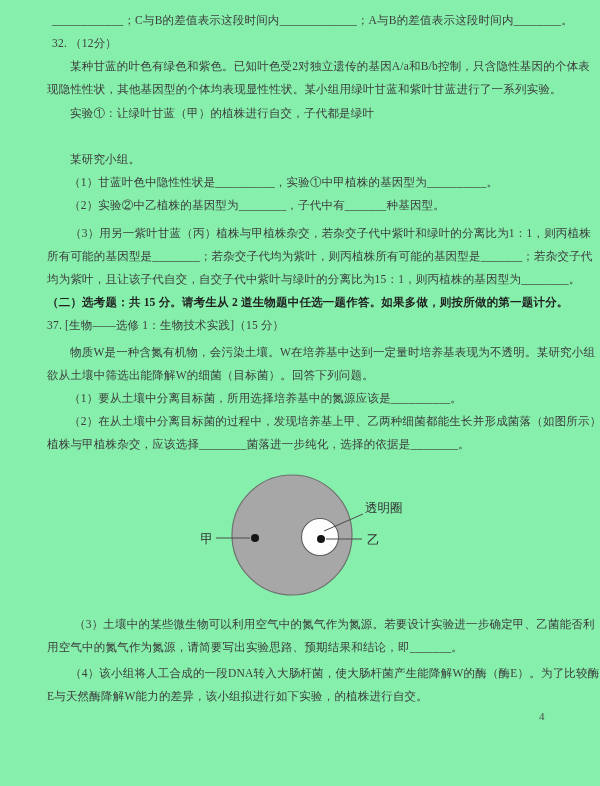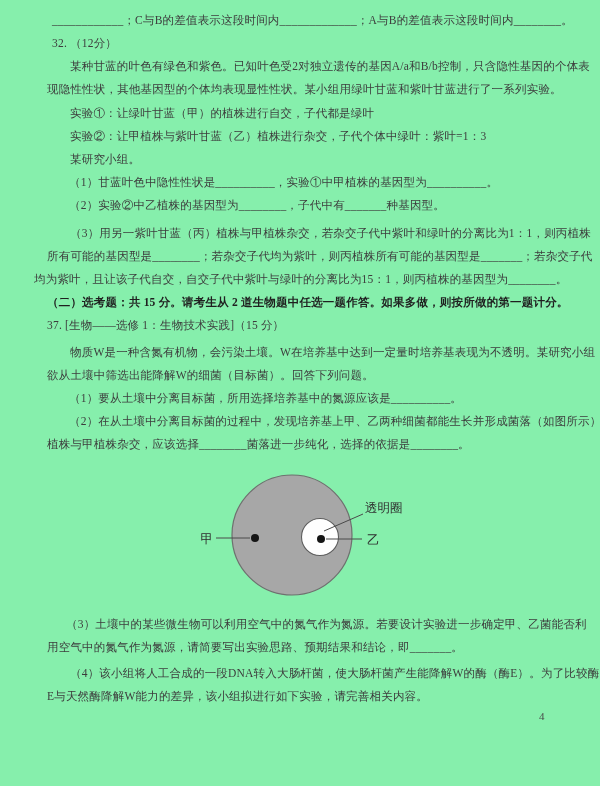--- a/index.html
+++ b/index.html
@@ -44,27 +44,26 @@
 <body>
 
 <div class="page">
 
   <div class="line" style="left:52px; top:14px;">____________；C与B的差值表示这段时间内_____________；A与B的差值表示这段时间内________。</div>
 
   <div class="line" style="left:52px; top:37px;">32. （12分）</div>
   <div class="line" style="left:70px; top:60px;text-align:right;">某种甘蓝的叶色有绿色和紫色。已知叶色受2对独立遗传的基因A/a和B/b控制，只含隐性基因的个体表</div>
   <div class="line" style="left:70px; top:107px;">实验①：让绿叶甘蓝（甲）的植株进行自交，子代都是绿叶</div>
   <div class="line" style="left:47px; top:83px;">现隐性性状，其他基因型的个体均表现显性性状。某小组用绿叶甘蓝和紫叶甘蓝进行了一系列实验。</div>
-  <div class="line" style="left:70px; top:130px;">实验②：让甲植株与紫叶甘蓝（乙）植株进行杂交，子代个体中绿叶：紫叶=1：3</div>
   <div class="line" style="left:70px; top:153px;">某研究小组。</div>
   <div class="line" style="left:69px; top:176px;">（1）甘蓝叶色中隐性性状是__________，实验①中甲植株的基因型为__________。</div>
   <div class="line" style="left:69px; top:199px;text-align:center;">（2）实验②中乙植株的基因型为________，子代中有_______种基因型。</div>
   <div class="line" style="left:70px; top:227px;">（3）用另一紫叶甘蓝（丙）植株与甲植株杂交，若杂交子代中紫叶和绿叶的分离比为1：1，则丙植株</div>
   <div class="line" style="left:47px; top:250px;">所有可能的基因型是________；若杂交子代均为紫叶，则丙植株所有可能的基因型是_______；若杂交子代</div>
-  <div class="line" style="left:34px; top:273px;">均为紫叶，且让该子代自交，自交子代中紫叶与绿叶的分离比为15：1，则丙植株的基因型为________。</div>
+  <div class="line" style="left:47px; top:273px;">均为紫叶，且让该子代自交，自交子代中紫叶与绿叶的分离比为15：1，则丙植株的基因型为________。</div>
 
   <div class="line bold" style="left:47px; top:296px;">（二）选考题：共 15 分。请考生从 2 道生物题中任选一题作答。如果多做，则按所做的第一题计分。</div>
 
   <div class="line" style="left:47px; top:319px;">37. [生物——选修 1：生物技术实践]（15 分）</div>
   <div class="line" style="left:70px; top:346px;">物质W是一种含氮有机物，会污染土壤。W在培养基中达到一定量时培养基表现为不透明。某研究小组</div>
   <div class="line" style="left:47px; top:369px;">欲从土壤中筛选出能降解W的细菌（目标菌）。回答下列问题。</div>
   <div class="line" style="left:69px; top:392px;">（1）要从土壤中分离目标菌，所用选择培养基中的氮源应该是__________。</div>
   <div class="line" style="left:69px; top:415px;">（2）在从土壤中分离目标菌的过程中，发现培养基上甲、乙两种细菌都能生长并形成菌落（如图所示）。</div>
   <div class="line" style="left:47px; top:438px;">植株与甲植株杂交，应该选择________菌落进一步纯化，选择的依据是________。</div>
 
@@ -79,19 +78,19 @@
 
     <line x1="216" y1="73" x2="250" y2="73" stroke="#4a4a4a" stroke-width="1"></line>
     <line x1="326" y1="74" x2="362" y2="74" stroke="#4a4a4a" stroke-width="1"></line>
     <line x1="363" y1="49" x2="324" y2="66" stroke="#4a4a4a" stroke-width="1"></line>
 
     <text x="213" y="78" text-anchor="end" class="diagram-label">甲</text>
     <text x="367" y="79" text-anchor="start" class="diagram-label">乙</text>
     <text x="365" y="47" text-anchor="start" class="diagram-label">透明圈</text>
   </svg>
 
-  <div class="line" style="left:66px; top:618px;">（3）土壤中的某些微生物可以利用空气中的氮气作为氮源。若要设计实验进一步确定甲、乙菌能否利</div>
+  <div class="line" style="left:74px; top:618px;">（3）土壤中的某些微生物可以利用空气中的氮气作为氮源。若要设计实验进一步确定甲、乙菌能否利</div>
   <div class="line" style="left:47px; top:641px;">用空气中的氮气作为氮源，请简要写出实验思路、预期结果和结论，即_______。</div>
   <div class="line" style="left:70px; top:667px;">（4）该小组将人工合成的一段DNA转入大肠杆菌，使大肠杆菌产生能降解W的酶（酶E）。为了比较酶</div>
-  <div class="line" style="left:47px; top:690px;">E与天然酶降解W能力的差异，该小组拟进行如下实验，请完善相关内容。</div>
+  <div class="line" style="left:47px; top:690px;">E与天然酶降解W能力的差异，该小组拟进行如下实验，的植株进行自交。</div>
 
   <div class="pagenum" style="left:539px; top:710px;">4</div>
 </div>
 
 </body></html>

